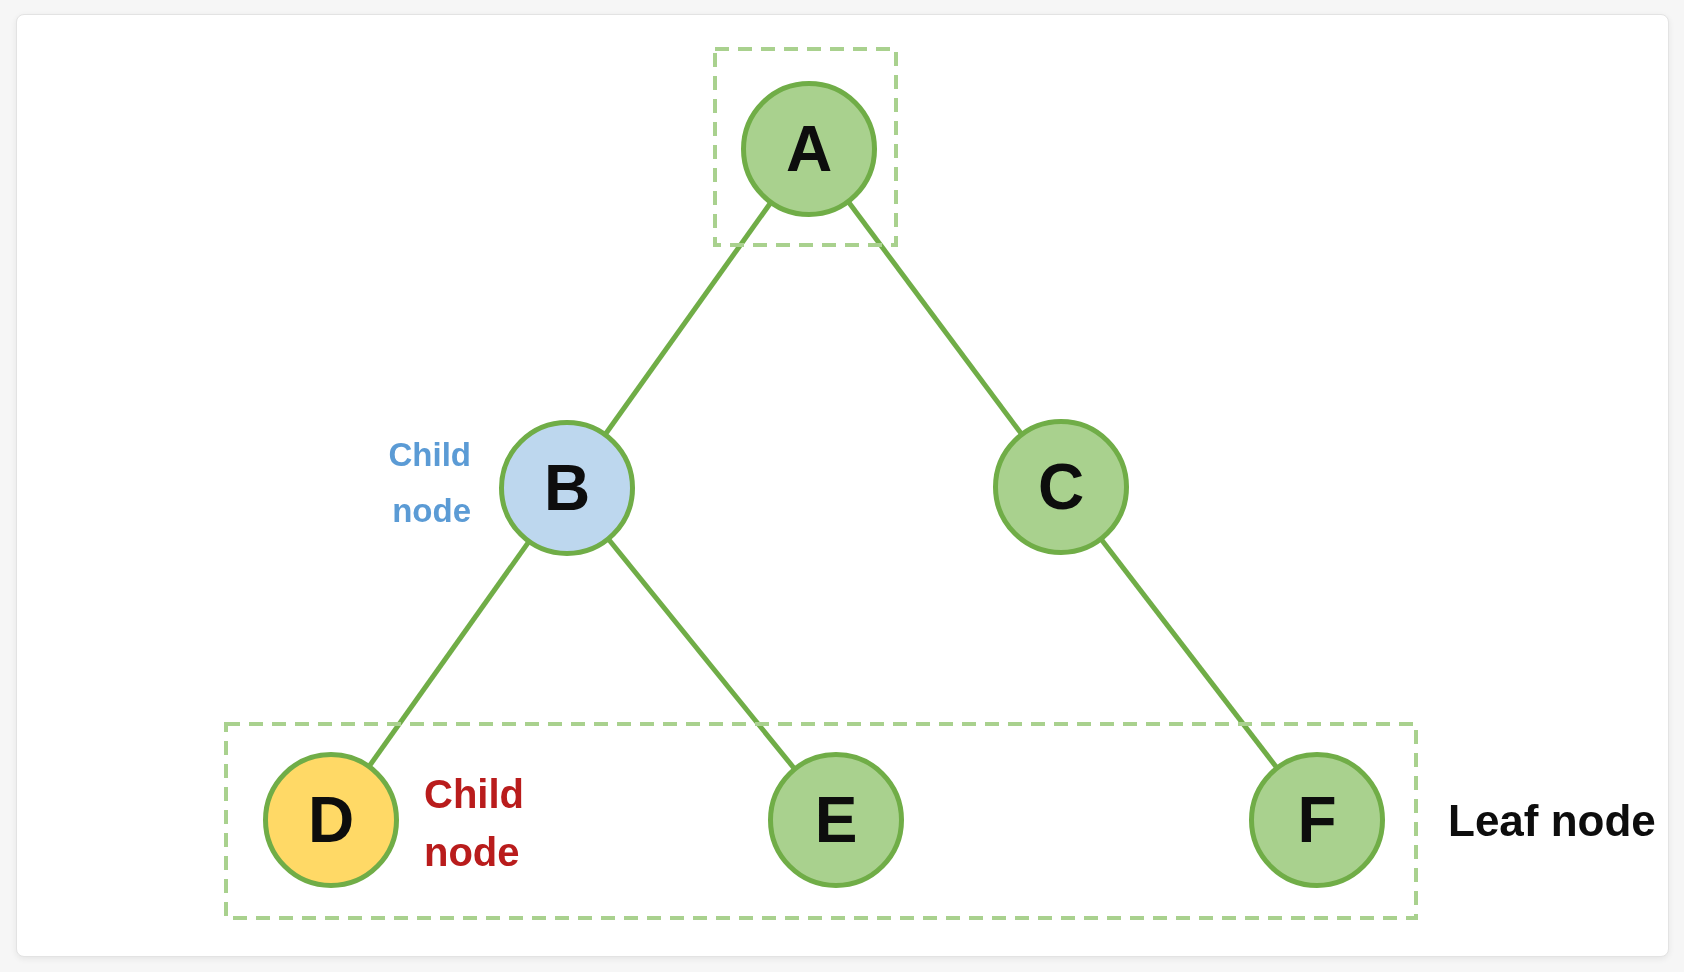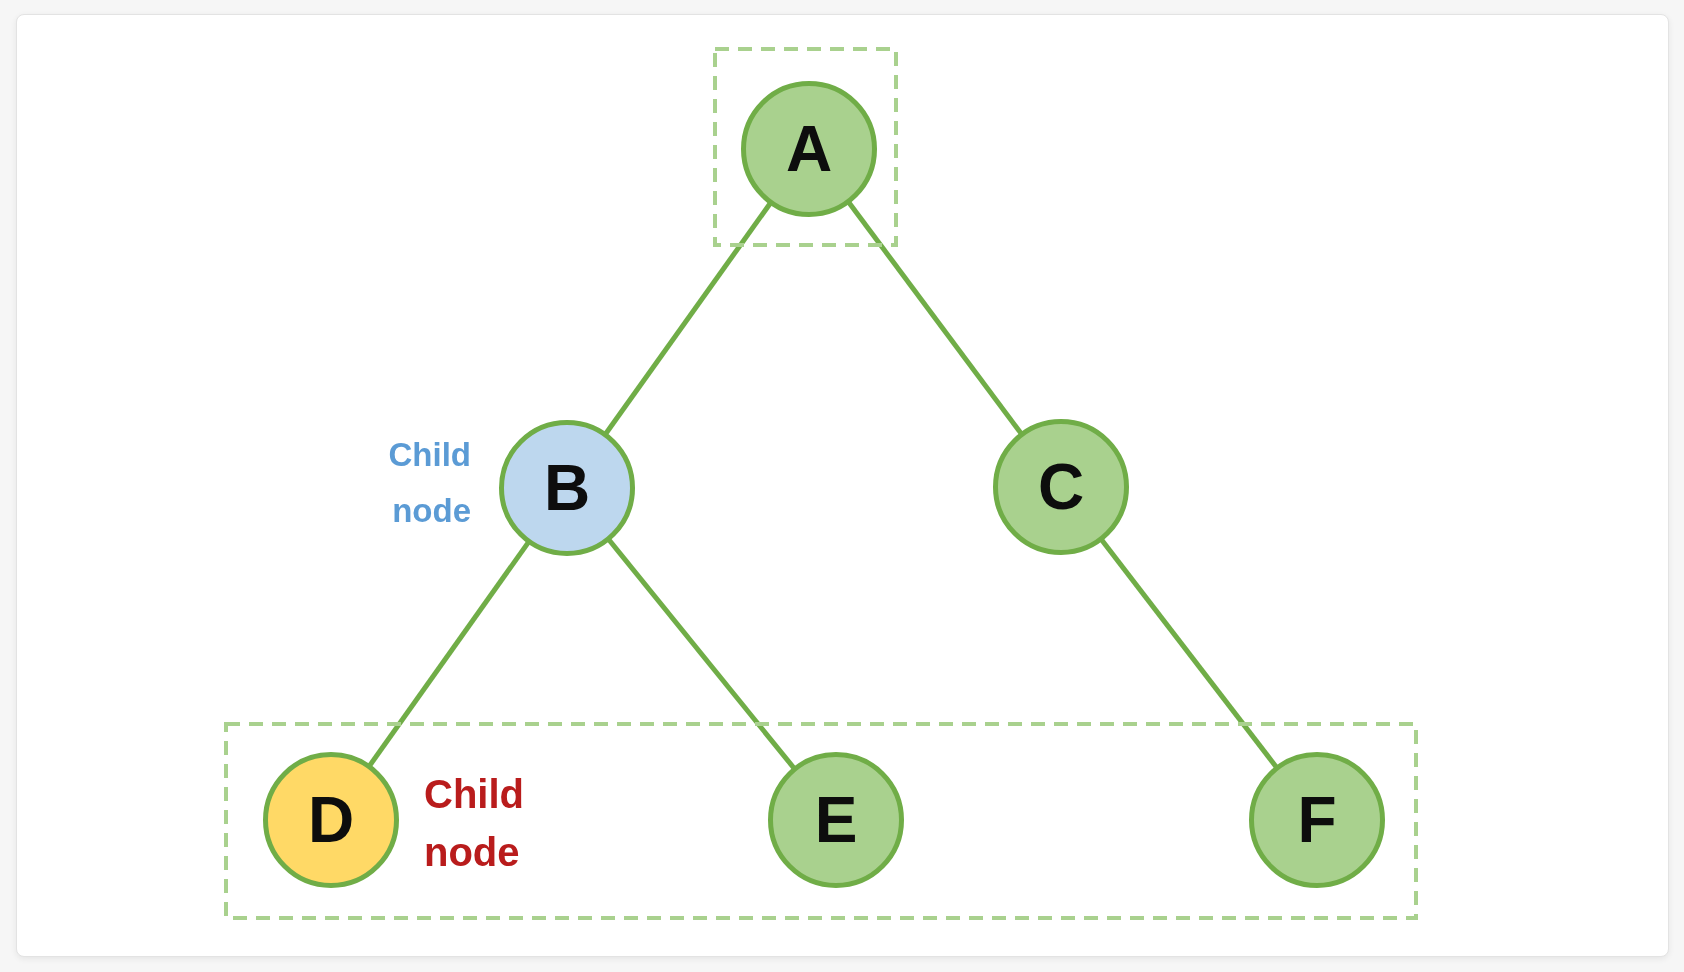--- a/index.html
+++ b/index.html
@@ -116,15 +116,16 @@
     <div class="lbl lbl-parent">
       <div>Child</div>
       <div>node</div>
     </div>
 
     <div class="lbl lbl-child">
       <div>Child</div>
       <div>node</div>
     </div>
 
+    <div class="lbl lbl-leaf">Leaf node</div>
 
   </div>
 </div>
 
 </body></html>

